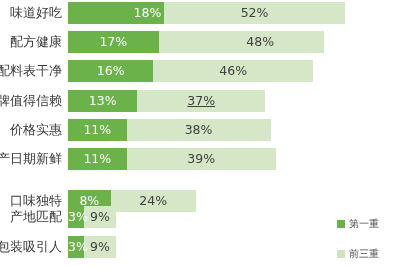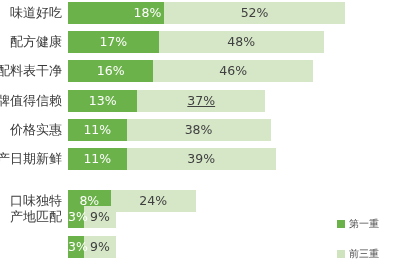--- a/index.html
+++ b/index.html
@@ -151,21 +151,21 @@
         </div>
       </div>
       <div class="bar-row" style="top: 31.2px;">
         <div class="cat-label">
           <span class="lbl-inner">配方健康</span>
         </div>
         <div class="track" style="width: 255.84px;">
           <div class="bar-light" style="width: 255.84px;"></div>
           <div class="bar-dark" style="width: 90.61px;"></div>
           <div class="val-dark" style="left: 0px; width: 90.61px;">17%</div>
-          <div class="val-light" style="left: 90.61px; width: 165.23px;">48%</div>
+          <div class="val-light" style="left: 90.61px; width: 165.23px; padding-left: 19px;">48%</div>
         </div>
       </div>
       <div class="bar-row" style="top: 60.4px;">
         <div class="cat-label">
           <span class="lbl-inner">配料表干净</span>
         </div>
         <div class="track" style="width: 288px;">
           <div class="bar-light" style="width: 245.18px;"></div>
           <div class="bar-dark" style="width: 85.28px;"></div>
           <div class="val-dark" style="left: 0px; width: 85.28px;">16%</div>
@@ -221,20 +221,23 @@
           <span class="lbl-inner">产地匹配</span>
         </div>
         <div class="track" style="width: 47.97px;">
           <div class="bar-light" style="width: 47.97px;"></div>
           <div class="bar-dark" style="width: 15.99px;"></div>
           <div class="val-dark" style="left: 0px; width: 15.99px;">3%</div>
           <div class="val-light" style="left: 15.99px; width: 31.98px;">9%</div>
         </div>
       </div>
       <div class="bar-row" style="top: 235.6px;">
+        <div class="cat-label">
+          <span class="lbl-inner">包装吸引人</span>
+        </div>
         <div class="track" style="width: 47.97px;">
           <div class="bar-light" style="width: 47.97px;"></div>
           <div class="bar-dark" style="width: 15.99px;"></div>
           <div class="val-dark" style="left: 0px; width: 15.99px;">3%</div>
           <div class="val-light" style="left: 15.99px; width: 31.98px;">9%</div>
         </div>
       </div>
     </div>
 
   <div class="legend">

